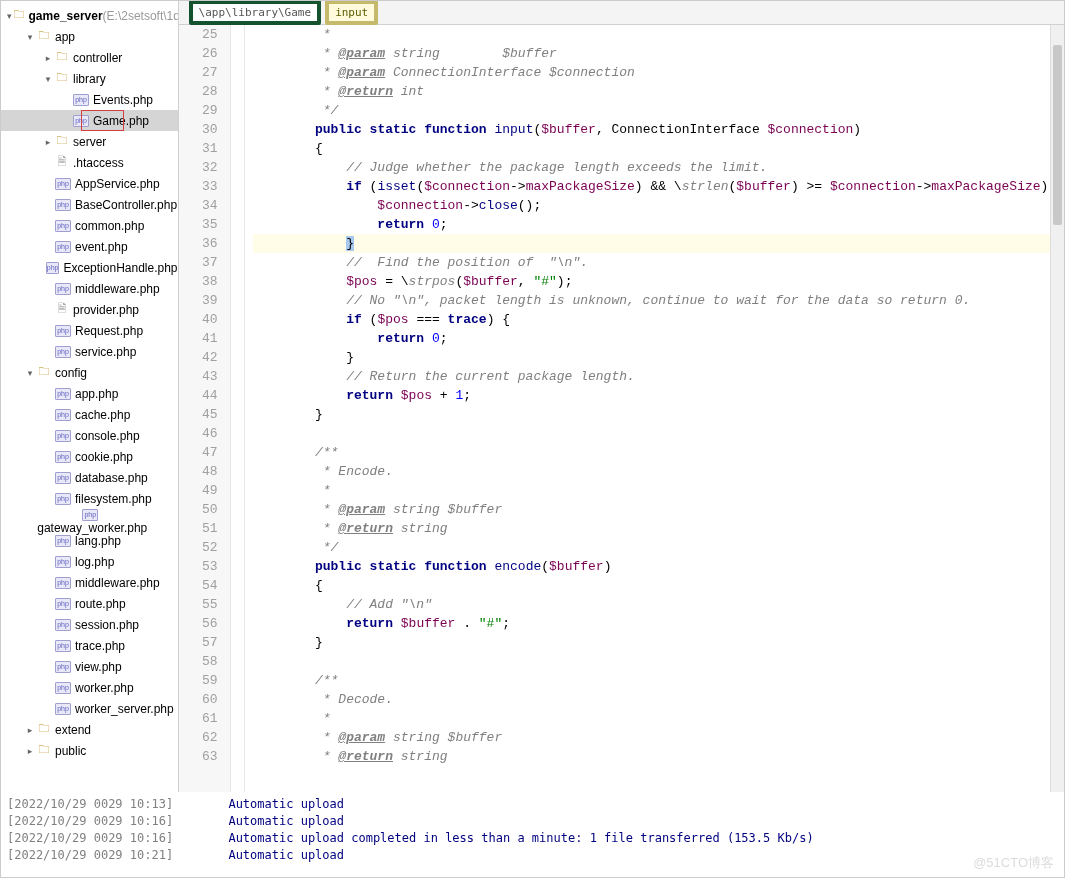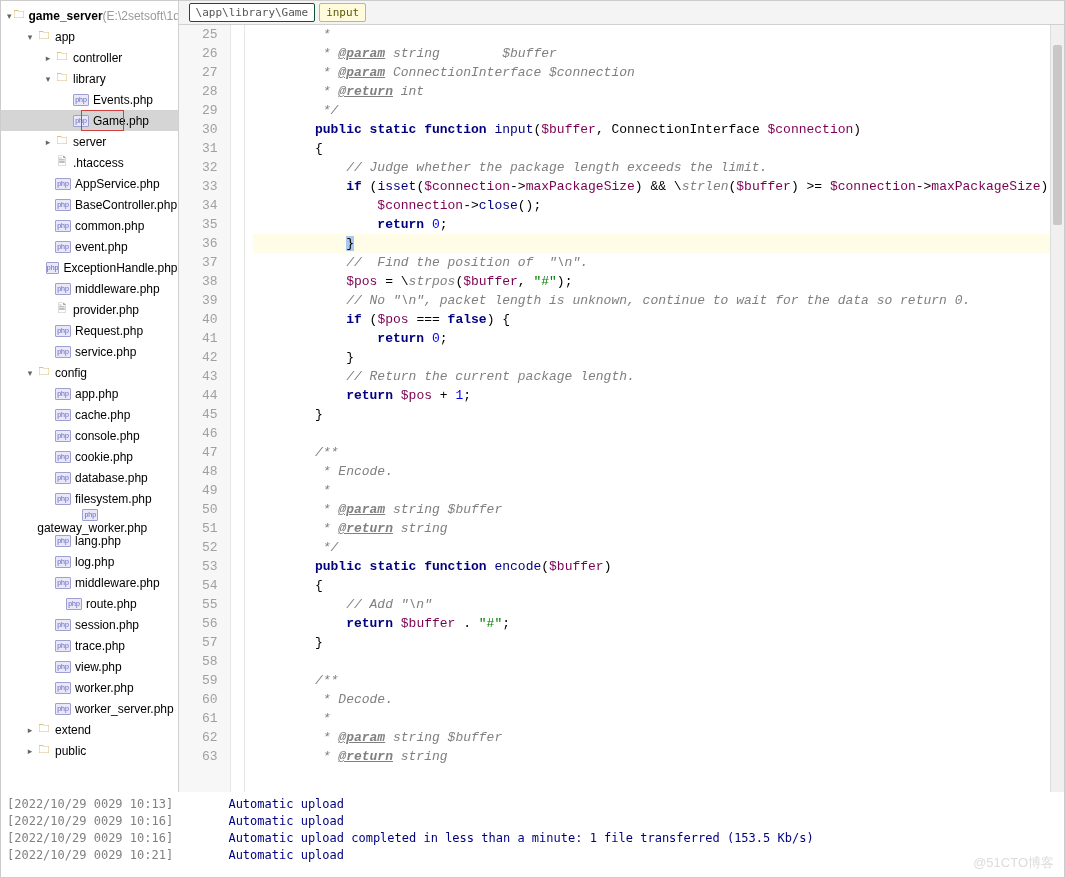--- a/index.html
+++ b/index.html
@@ -14,21 +14,21 @@
 .tree-arrow { width: 10px; height: 10px; margin-right: 2px; display:inline-flex; align-items:center; justify-content:center; color:#666; font-size:9px; }
 .tree-icon { width: 14px; height: 14px; margin-right: 4px; display: inline-flex; align-items:center; justify-content:center; font-size: 11px; }
 .folder-icon { color: #b8860b; }
 .php-icon { background:#e8e8f8; border:1px solid #a0a0d0; color:#6060c0; font-size:7px; width:16px; height:12px; text-align:center; line-height:10px; border-radius:1px; }
 .file-icon { color:#888; }
 .tree-label { color: #000; }
 .tree-item.root .tree-label { font-weight: bold; }
 .tree-path { color: #999; }
 .editor-area { flex: 1; display: flex; flex-direction: column; background: #fff; }
 .breadcrumb { display: flex; align-items: center; height: 24px; background: #f4f4f4; border-bottom: 1px solid #d0d0d0; padding-left: 10px; gap:4px; }
-.bc-seg { padding: 2px 6px; background: #fff; border:1px solid #14532d; border-radius:2px; font-family: monospace; font-size:11px; color:#555; }
+.bc-seg { padding: 2px 6px; background: #fff; border:4px solid #14532d; border-radius:2px; font-family: monospace; font-size:11px; color:#555; }
 .bc-seg.active { background:#fffbdc; border-color:#c5b96b; color:#5a5a00; }
 .code-area { flex: 1; display: flex; overflow: hidden; font-family: "Consolas","Courier New",monospace; font-size: 13px; line-height: 19px; }
 .gutter { width: 52px; background: #f7f7f7; border-right: 1px solid #e6e6e6; text-align: right; padding-right: 12px; color: #a0a0a0; user-select:none; }
 .gutter .ln { height: 19px; }
 .fold-gutter { width: 14px; background:#fff; border-right:1px solid #e6e6e6; }
 .code { flex:1; padding-left: 8px; overflow:hidden; position:relative; }
 .code .line { height: 19px; white-space: pre; }
 .line.hl { background: #fffde7; }
 .k { color: #000080; font-weight: bold; }
 .def { color: #000080; }
@@ -188,21 +188,21 @@
         <div class="tree-item" style="padding-left: 42px;">
           <span class="tree-arrow"></span>
           <span class="tree-icon php-icon">php</span>
           <span class="tree-label">log.php</span>
         </div>
         <div class="tree-item" style="padding-left: 42px;">
           <span class="tree-arrow"></span>
           <span class="tree-icon php-icon">php</span>
           <span class="tree-label">middleware.php</span>
         </div>
-        <div class="tree-item" style="padding-left: 42px; margin-left: 11px;">
+        <div class="tree-item" style="padding-left: 42px;">
           <span class="tree-arrow"></span>
           <span class="tree-icon php-icon">php</span>
           <span class="tree-label">route.php</span>
         </div>
         <div class="tree-item" style="padding-left: 42px;">
           <span class="tree-arrow"></span>
           <span class="tree-icon php-icon">php</span>
           <span class="tree-label">session.php</span>
         </div>
         <div class="tree-item" style="padding-left: 42px;">
@@ -293,21 +293,21 @@
             <div class="line">        <span class="k">public</span> <span class="k">static</span> <span class="k">function</span> <span class="def">input</span>(<span class="v">$buffer</span>, ConnectionInterface <span class="v">$connection</span>)</div>
             <div class="line">        {</div>
             <div class="line">            <span class="c">// Judge whether the package length exceeds the limit.</span></div>
             <div class="line">            <span class="k">if</span> (<span class="def">isset</span>(<span class="v">$connection</span>-&gt;<span class="v">maxPackageSize</span>) &amp;&amp; \<span class="c" style="font-style:italic">strlen</span>(<span class="v">$buffer</span>) &gt;= <span class="v">$connection</span>-&gt;<span class="v">maxPackageSize</span>) <span class="brace-match">{</span></div>
             <div class="line">                <span class="v">$connection</span>-&gt;<span class="def">close</span>();</div>
             <div class="line">                <span class="k">return</span> <span class="n">0</span>;</div>
             <div class="line hl">            <span class="hl-brace">}</span></div>
             <div class="line">            <span class="c">//  Find the position of  "\n".</span></div>
             <div class="line">            <span class="v">$pos</span> = \<span class="c" style="font-style:italic">strpos</span>(<span class="v">$buffer</span>, <span class="s">"#"</span>);</div>
             <div class="line">            <span class="c">// No "\n", packet length is unknown, continue to wait for the data so return 0.</span></div>
-            <div class="line">            <span class="k">if</span> (<span class="v">$pos</span> === <span class="k">false</span>) {</div>
+            <div class="line">            <span class="k">if</span> (<span class="v">$pos</span> === <span class="k">trace</span>) {</div>
             <div class="line">                <span class="k">return</span> <span class="n">0</span>;</div>
             <div class="line">            }</div>
             <div class="line">            <span class="c">// Return the current package length.</span></div>
             <div class="line">            <span class="k">return</span> <span class="v">$pos</span> + <span class="n">1</span>;</div>
             <div class="line">        }</div>
             <div class="line"></div>
             <div class="line"><span class="doc">        /**</span></div>
             <div class="line"><span class="doc">         * Encode.</span></div>
             <div class="line"><span class="doc">         *</span></div>
             <div class="line"><span class="doc">         * <span class="doctag">@param</span> string $buffer</span></div>

